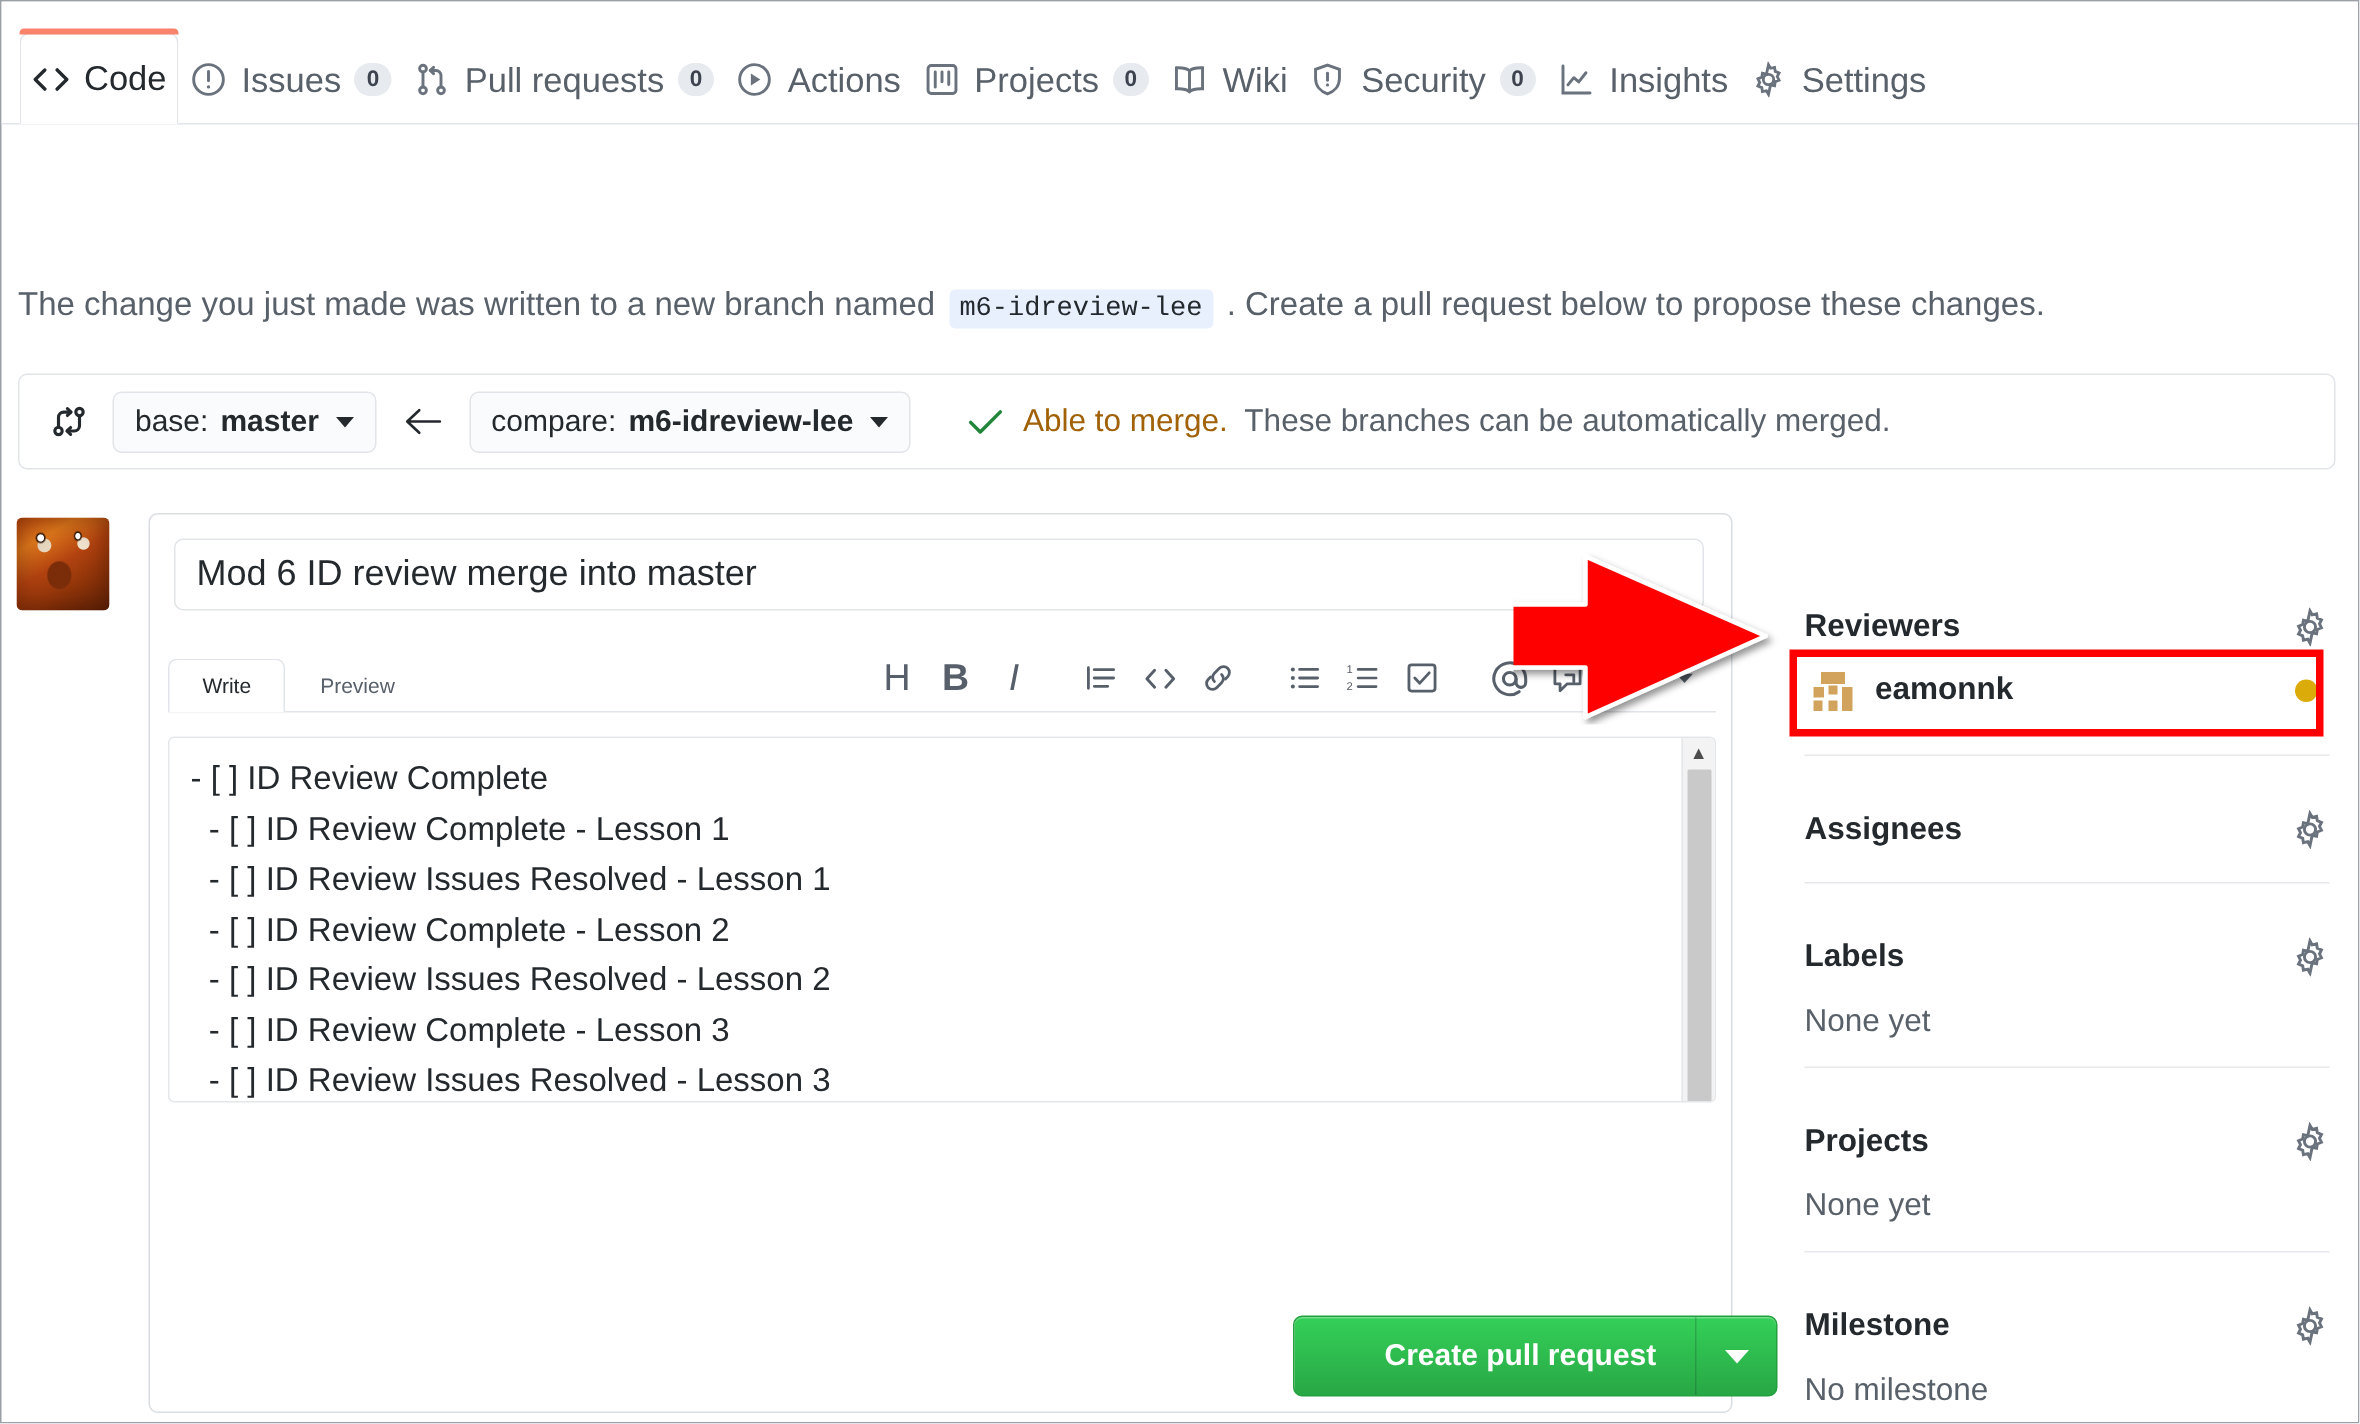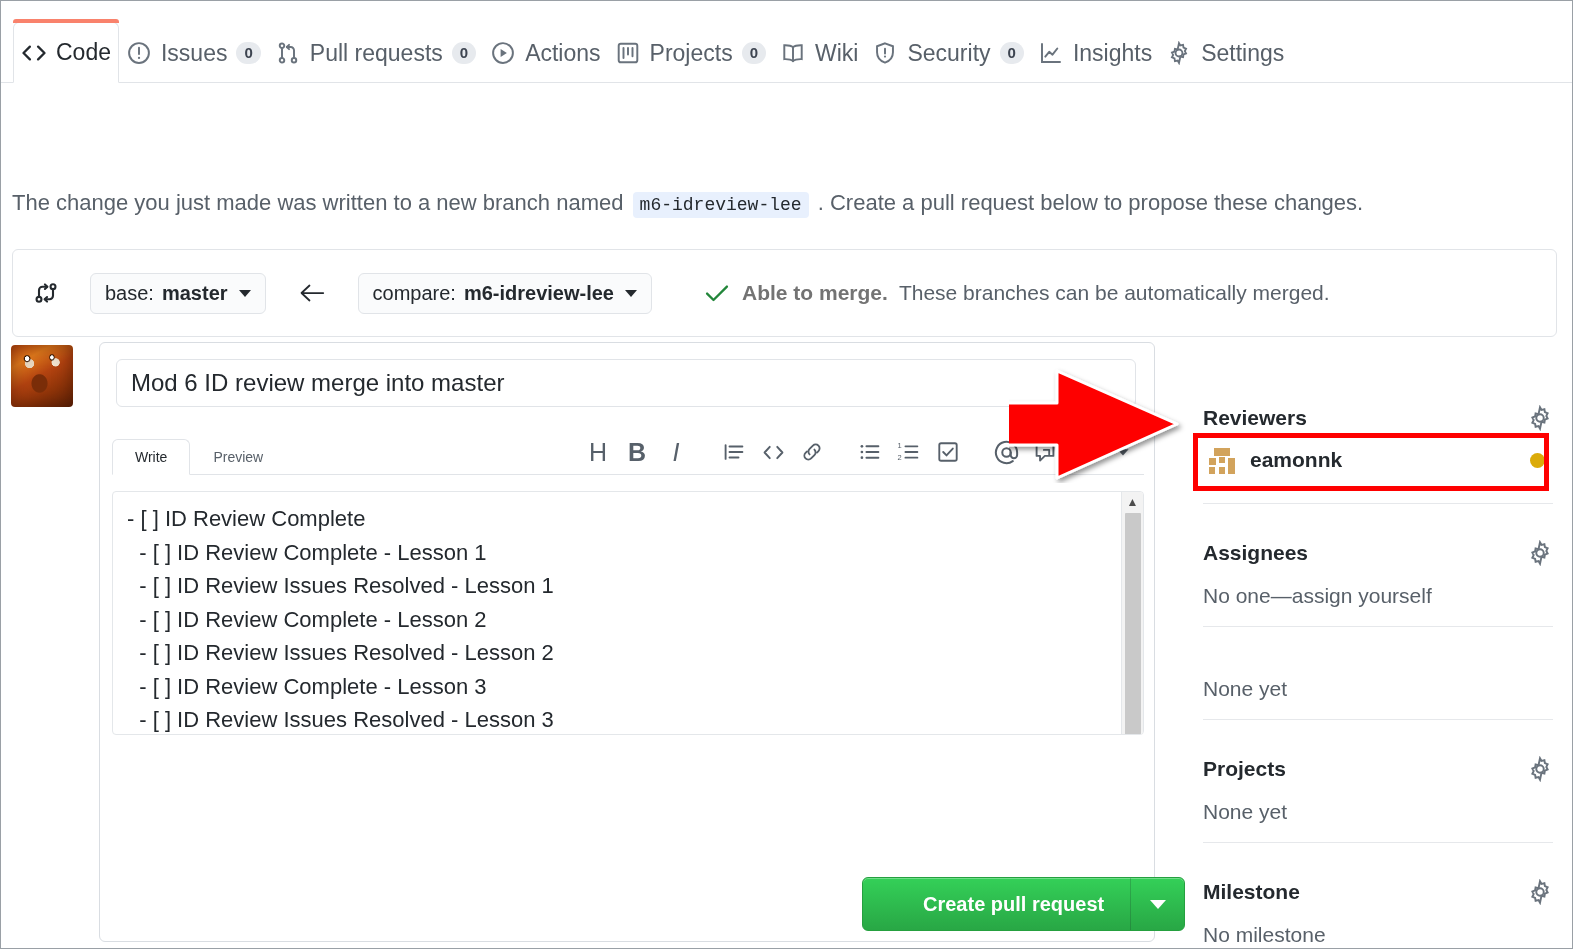--- a/index.html
+++ b/index.html
@@ -65,36 +65,36 @@
     font-size: 22px; color: #586069; white-space: nowrap;
   }
   .code-chip {
     font-family: "Liberation Mono", monospace;
     background: #e8f0fd; color: #24292e; font-size: 18px;
     padding: 3px 7px; border-radius: 4px; margin: 0 3px;
   }
 
   
   .compare-bar {
-    position: absolute; left: 11px; top: 248px; width: 1545px; height: 88px;
+    position: absolute; left: 11px; top: 248px; width: 1545px; height: 64px;
     border: 1px solid #e1e4e8; border-radius: 6px; background: #fff;
-    display: flex; align-items: center; padding-left: 18px; gap: 29px;
+    display: flex; align-items: center; padding-left: 18px; gap: 14px;
   }
   .branch-btn {
     display: flex; align-items: center; gap: 8px;
     border: 1px solid #e1e4e8; border-radius: 6px; background: #fafbfc;
     padding: 8px 14px; font-size: 20px; color: #24292e; cursor: pointer;
   }
   .branch-btn b { font-weight: bold; }
   .caret-dn { width: 0; height: 0; border-left: 6px solid transparent;
               border-right: 6px solid transparent; border-top: 7px solid #24292e;
               margin-left: 3px; }
   .merge-ok { display: flex; align-items: center; gap: 11px; margin-left: 22px;
               font-size: 21px; color: #586069; }
-  .merge-ok b { color: #737373; font-weight: bold; }
+  .merge-ok b { color: #a16207; font-weight: normal; }
 
   
   .avatar-main {
     position: absolute; left: 10px; top: 344px; width: 62px; height: 62px;
     border-radius: 4px; overflow: hidden;
     background:
       radial-gradient(circle at 30% 30%, #e8d8c0 0 7%, transparent 8%),
       radial-gradient(circle at 72% 28%, #f1e4cf 0 6%, transparent 7%),
       linear-gradient(150deg, #c84f10 0%, #e07a1c 24%, #b34310 48%, #8e3409 72%, #5e2206 100%);
     box-shadow: inset 0 0 18px rgba(60,16,0,.55);
@@ -505,26 +505,34 @@
     <div class="sb-section">
       <div class="sb-head">
         <span>Assignees</span>
         <span class="gear">
           <svg width="26" height="26" viewBox="0 0 16 16" fill="none" stroke="currentColor" stroke-width="1.2">
               <circle cx="8" cy="8" r="2.3"></circle>
               <path d="M8 1.4l.9 1.6 1.8-.4.3 1.8 1.7.7-.8 1.6.8 1.6-1.7.7-.3 1.8-1.8-.4L8 14.6l-.9-1.6-1.8.4-.3-1.8-1.7-.7.8-1.6-.8-1.6 1.7-.7.3-1.8 1.8.4L8 1.4z"></path>
             </svg>
         </span>
       </div>
-      <div class="sb-val">No one—assign yourself</div>
     </div>
 
     <div class="sb-divider"></div>
 
     <div class="sb-section">
+      <div class="sb-head">
+        <span>Labels</span>
+        <span class="gear">
+          <svg width="26" height="26" viewBox="0 0 16 16" fill="none" stroke="currentColor" stroke-width="1.2">
+              <circle cx="8" cy="8" r="2.3"></circle>
+              <path d="M8 1.4l.9 1.6 1.8-.4.3 1.8 1.7.7-.8 1.6.8 1.6-1.7.7-.3 1.8-1.8-.4L8 14.6l-.9-1.6-1.8.4-.3-1.8-1.7-.7.8-1.6-.8-1.6 1.7-.7.3-1.8 1.8.4L8 1.4z"></path>
+            </svg>
+        </span>
+      </div>
       <div class="sb-val">None yet</div>
     </div>
 
     <div class="sb-divider"></div>
 
     <div class="sb-section">
       <div class="sb-head">
         <span>Projects</span>
         <span class="gear">
           <svg width="26" height="26" viewBox="0 0 16 16" fill="none" stroke="currentColor" stroke-width="1.2">

